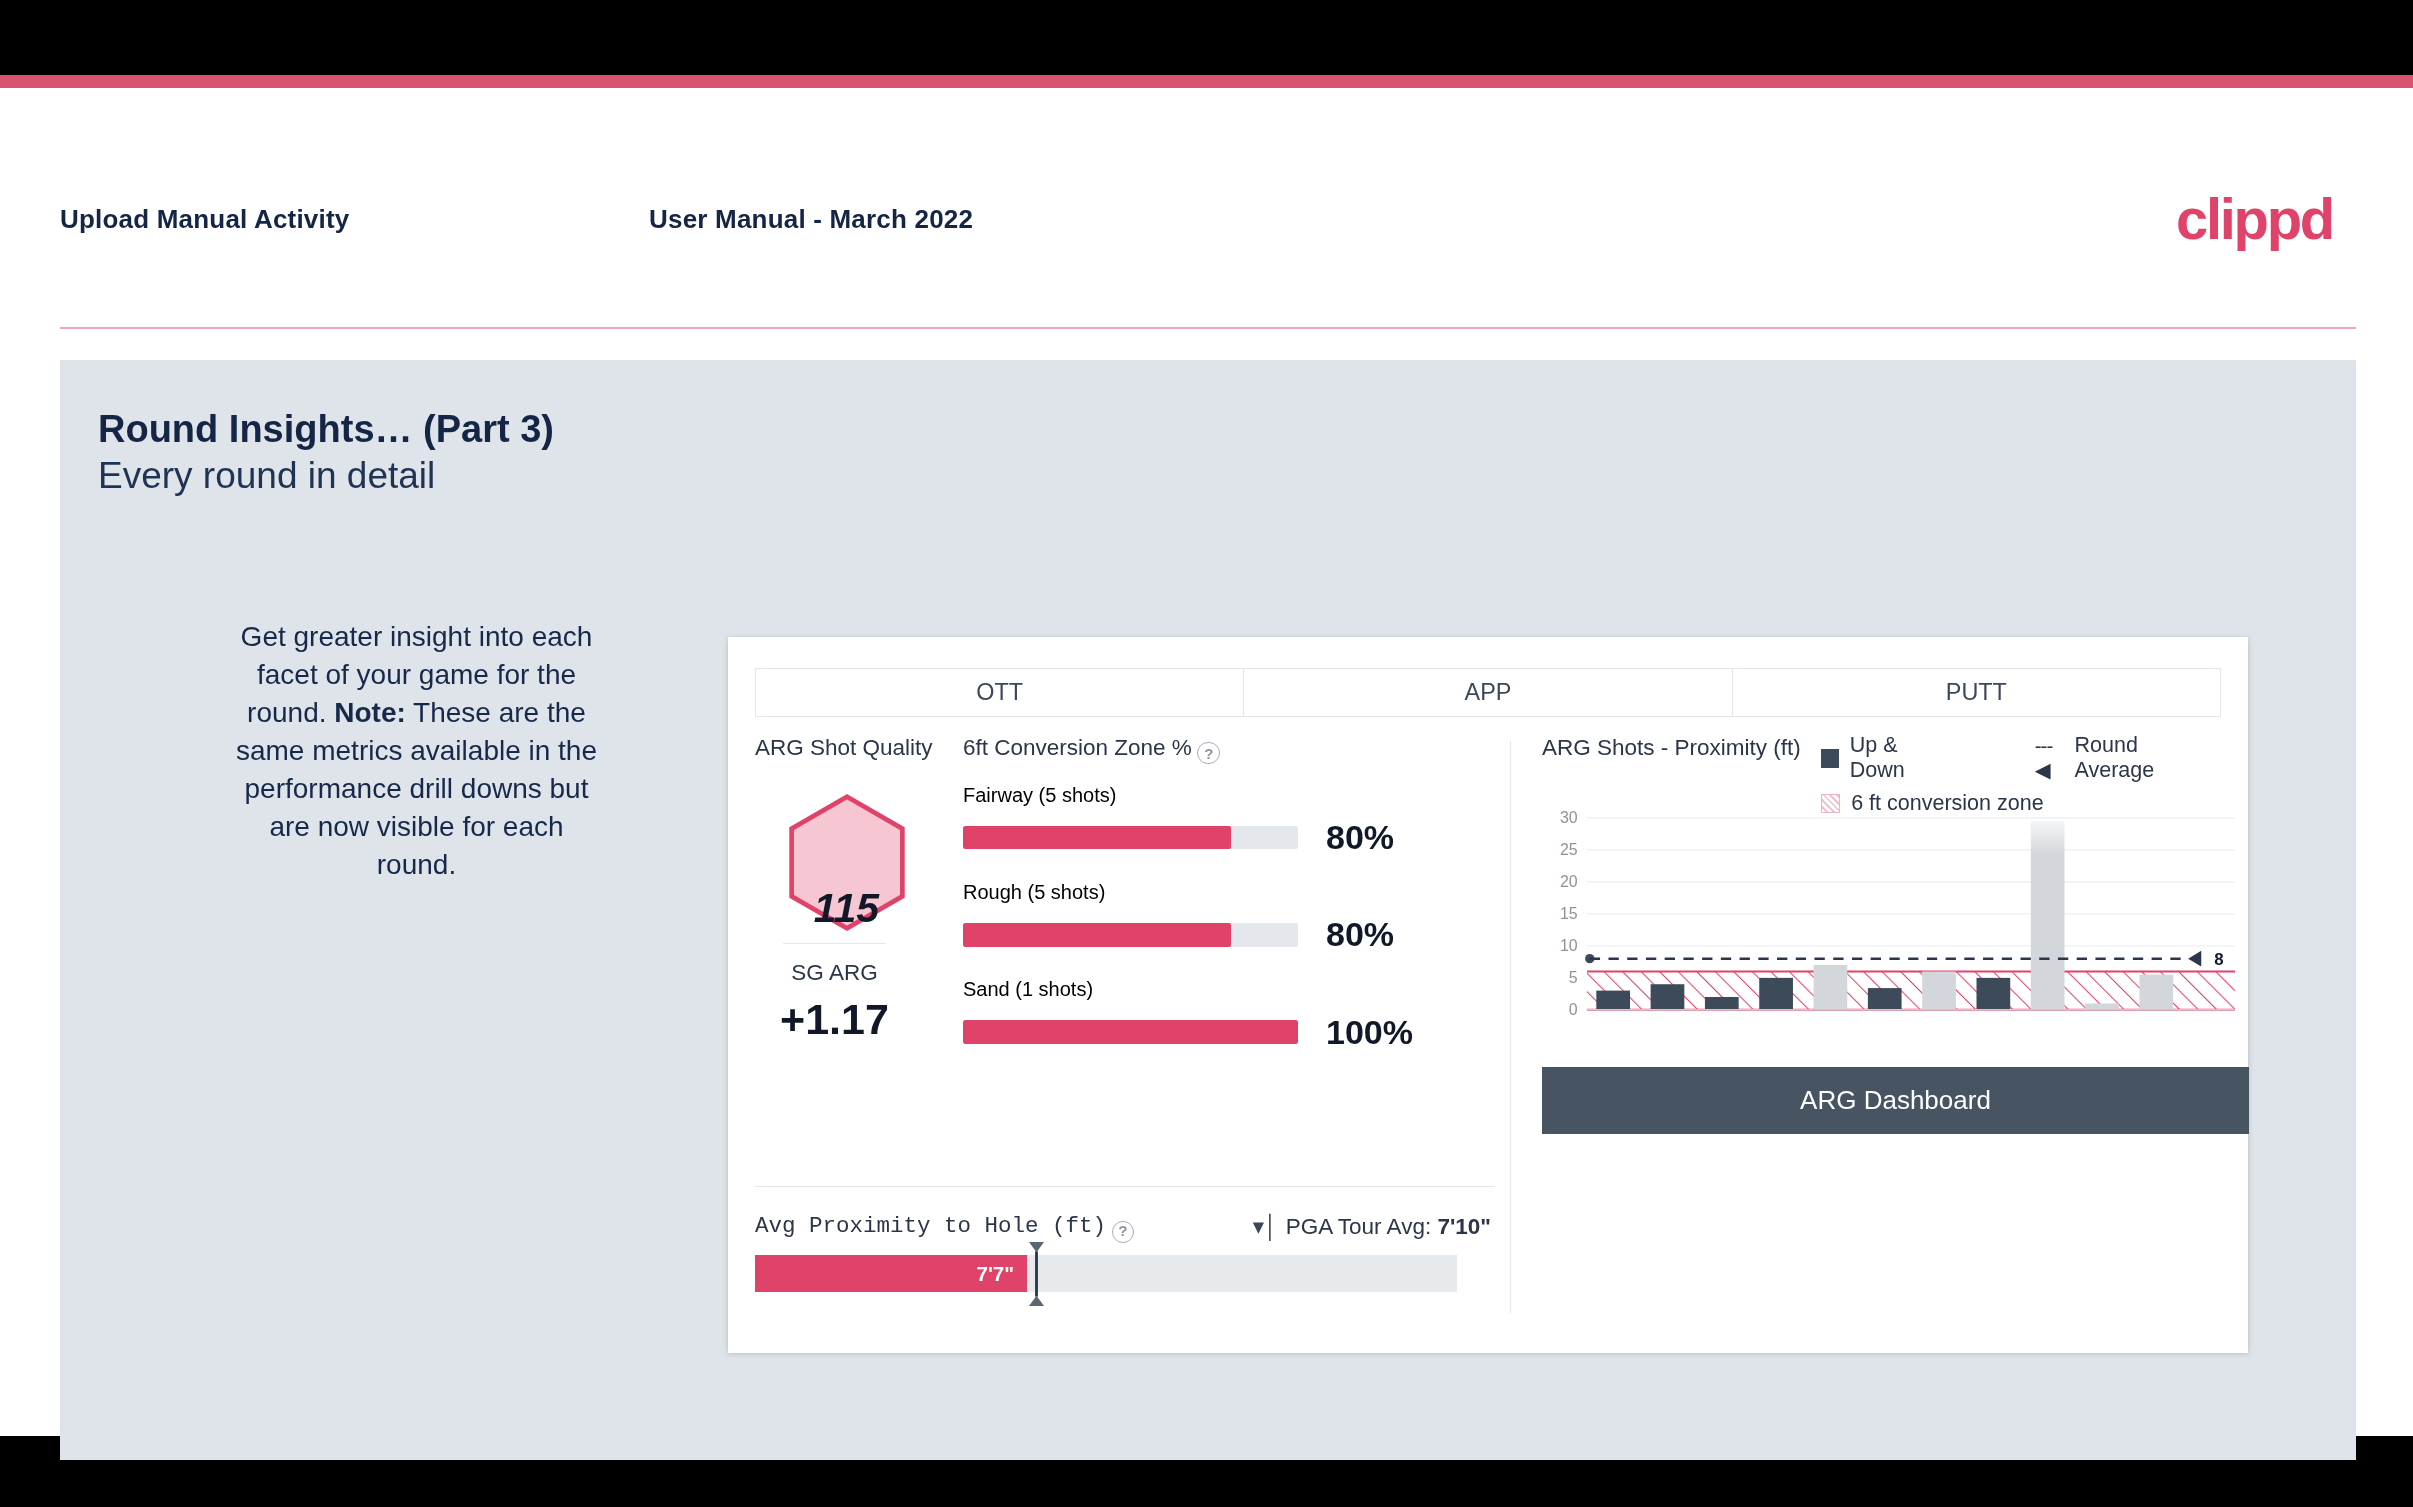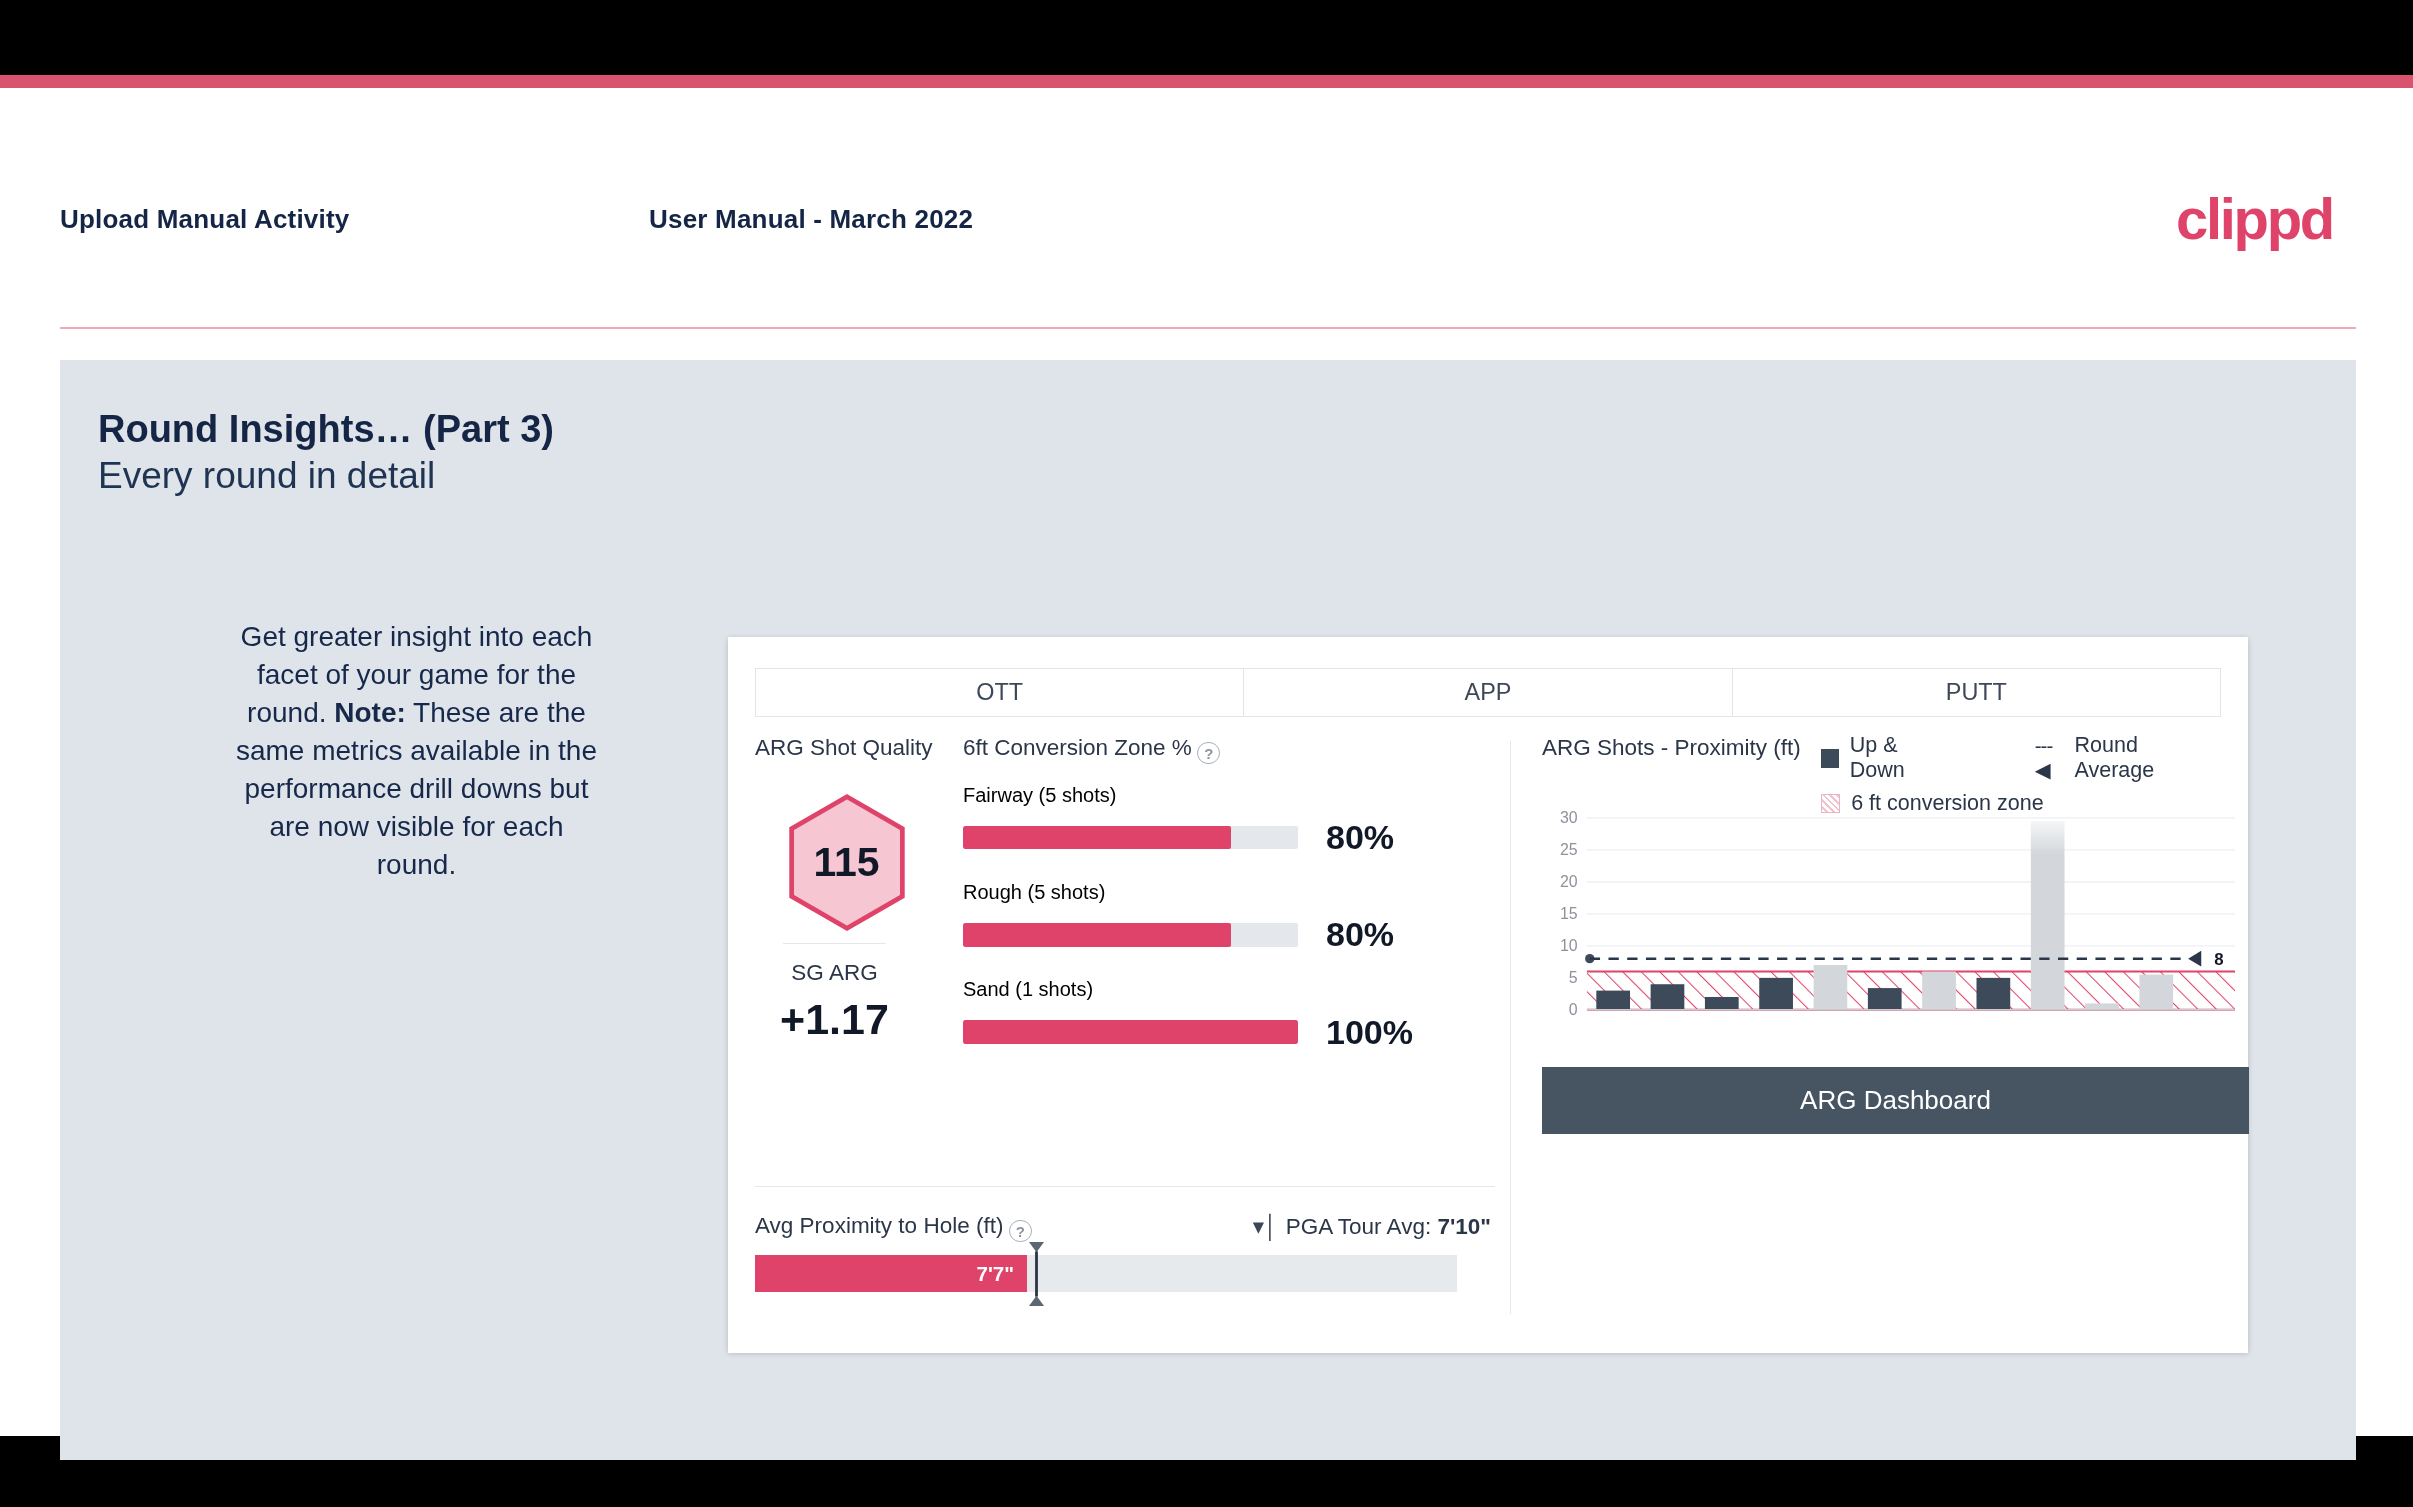--- a/index.html
+++ b/index.html
@@ -69,39 +69,39 @@
   .pane-r { position: absolute; left: 787px; top: 0; width: 707px; height: 590px; }
   .q-icon { display: inline-flex; width: 22.5px; height: 22.5px; border: 1.9px solid #A9B0BB;
             border-radius: 50%; align-items: center; justify-content: center;
             font-size: 15px; color: #8D949F; vertical-align: -3.7px; margin-left: 5.6px; font-weight: 700;}
 
   .sq-head { position: absolute; left: 0; top: 0; font-size: 22.5px; color: #2B3648; }
   .cz-head { position: absolute; left: 208px; top: 0; font-size: 22.5px; color: #2B3648; }
 
   .hex-wrap { position: absolute; left: 19px; top: 58px; width: 145px; text-align: center; }
   .hex { width: 122px; height: 139px; margin: 0 auto; position: relative;
-         display: flex; align-items: center; justify-content: center; }
+         display: flex; align-items: flex-end; justify-content: center; font-style: italic; }
   .hex svg { position: absolute; left: 0; top: 0; }
   .hex span { position: relative; font-size: 41px; font-weight: 700; color: #111827; }
   .sep { position: absolute; left: 28px; top: 208px; width: 103px; height: 0.9px; background: #E4E7EB; }
   .sg-label { position: absolute; left: 0; top: 225px; width: 159px; text-align: center;
               font-size: 22.5px; color: #2B3648; }
   .sg-value { position: absolute; left: 0; top: 260px; width: 159px; text-align: center;
               font-size: 43px; font-weight: 700; color: #111827; }
 
   .cz-rows { position: absolute; left: 208px; top: 49px; width: 524px; }
   .cz-row { margin-bottom: 24px; }
   .cz-row .name { font-size: 20px; color: #000000; margin-bottom: 11.2px; }
   .cz-bar-line { display: flex; align-items: center; }
   .track { width: 335px; height: 23.4px; background: #E4E7EB; border-radius: 1.9px; overflow: hidden; }
   .fill { height: 100%; background: #E0436A; border-radius: 1.9px; }
   .pct { margin-left: 28px; font-size: 34px; font-weight: 700; color: #111827; }
 
   .prox-sep { position: absolute; left: 0; top: 451px; width: 740px; height: 0.9px; background: #E4E7EB; }
-  .prox-head { position: absolute; left: 0; top: 478px; font-size: 22.5px; color: #2B3648; }
+  .prox-head { position: absolute; left: 0; top: 478px; font-size: 22.5px; color: #2B3648; font-family: Liberation Mono, monospace; }
   .pga { position: absolute; right: 19px; top: 478px; font-size: 22.5px; color: #2B3648; }
   .pga b { font-weight: 700; }
   .tee { display: inline-block; margin-right: 7.5px; color: #3C4858; }
 
   .prox-track { position: absolute; left: 0; top: 520px; width: 702px; height: 37px; background: #E7EAED; }
   .prox-fill { position: absolute; left: 0; top: 0; height: 37px; width: 272px; background: #E0436A;
                display: flex; align-items: center; justify-content: flex-end; }
   .prox-fill span { color: #fff; font-size: 20.6px; font-weight: 700; margin-right: 13px; }
   .marker { position: absolute; left: 273px; top: -13px; height: 64px; }
 

